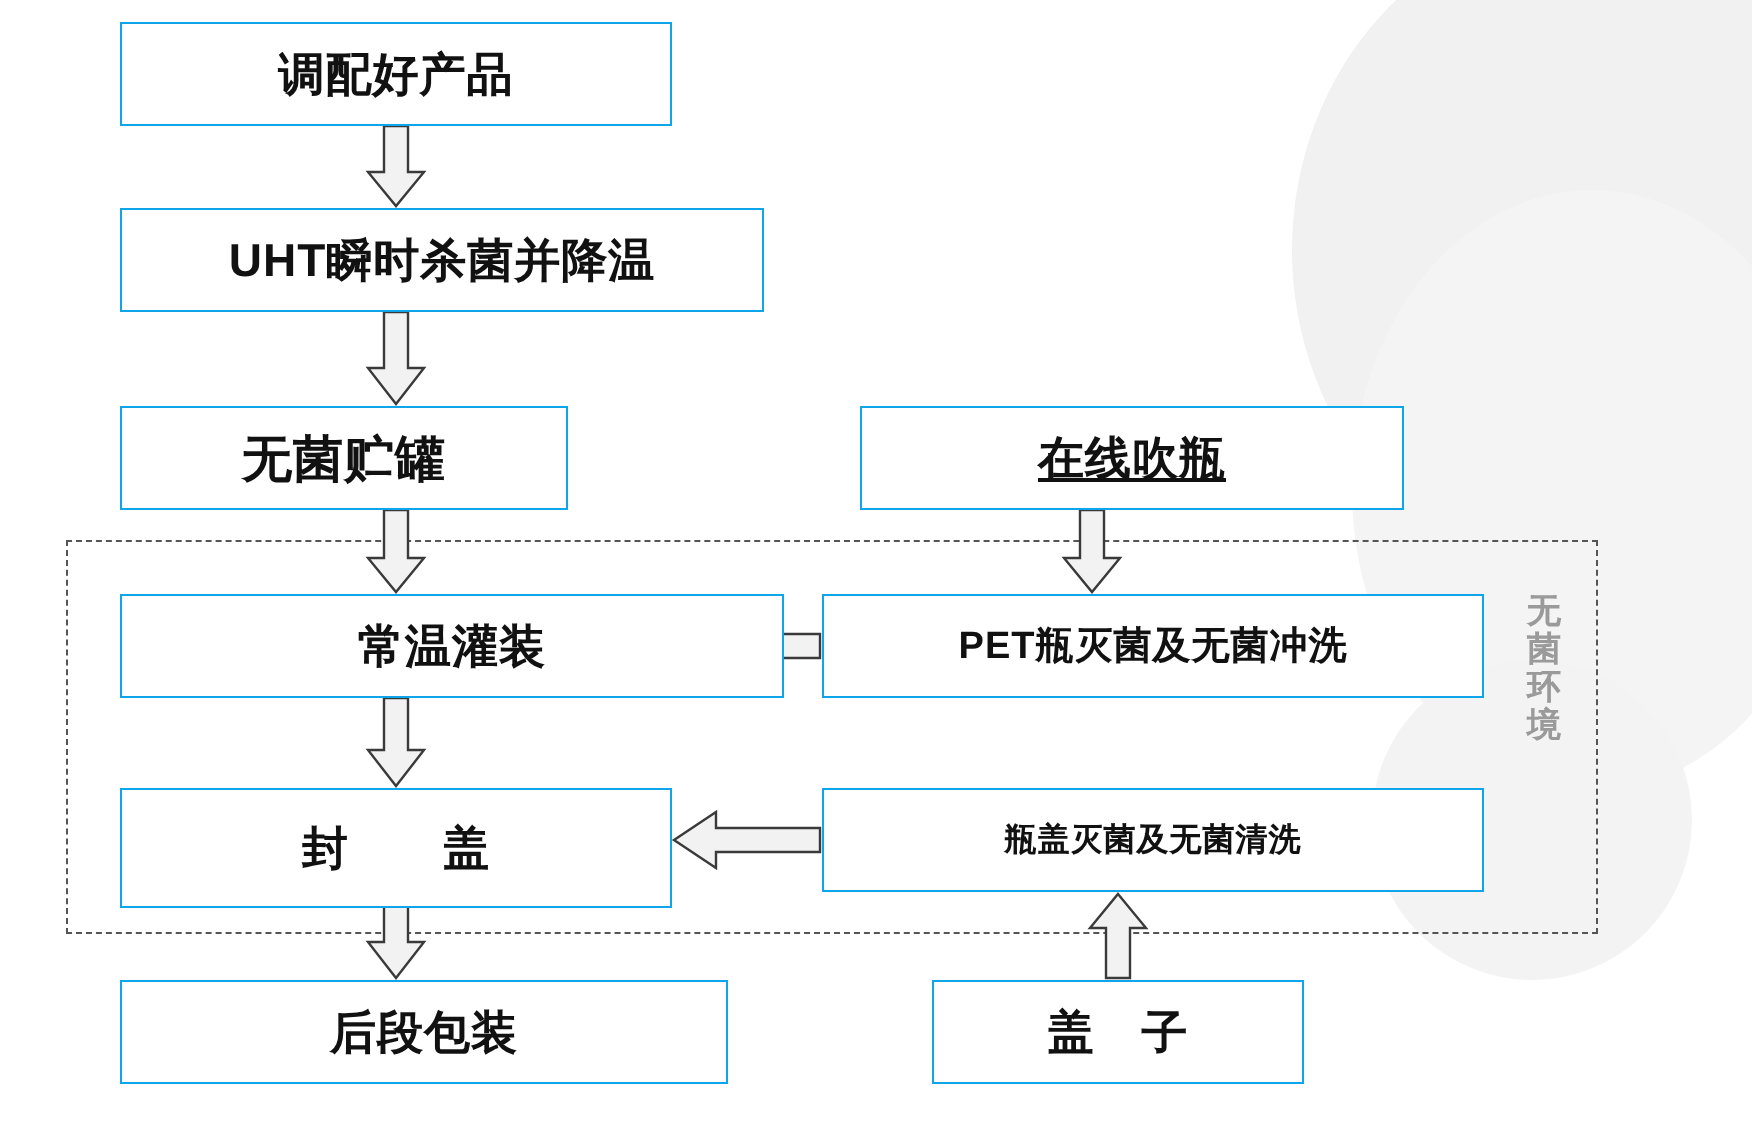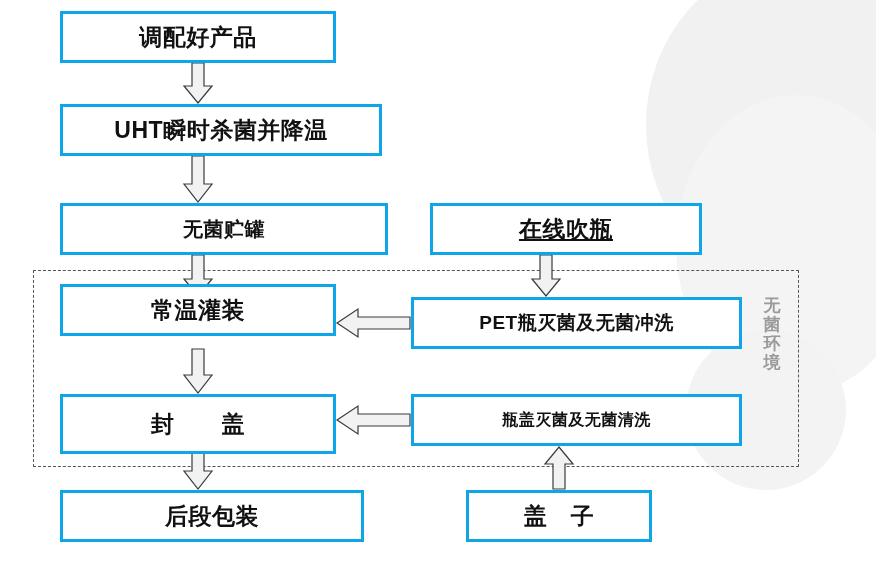--- a/index.html
+++ b/index.html
@@ -45,21 +45,21 @@
     width: 160px;
     height: 160px;
     right: 30px;
     top: 330px;
     background: #f3f3f3;
   }
 
   .box {
     position: absolute;
     box-sizing: border-box;
-    border: 3px solid #0ea5e9;
+    border: 1px solid #0ea5e9;
     background: #ffffff;
     display: flex;
     align-items: center;
     justify-content: center;
     font-weight: bold;
     color: #111111;
     z-index: 3;
     letter-spacing: 0.5px;
   }
 
@@ -159,29 +159,29 @@
   </div>
 
   <div class="box" style="left:60px; top:11px; width:276px; height:52px; font-size:23px;">
     <span>调配好产品</span>
   </div>
 
   <div class="box" style="left:60px; top:104px; width:322px; height:52px; font-size:23px;">
     <span>UHT瞬时杀菌并降温</span>
   </div>
 
-  <div class="box" style="left:60px; top:203px; width:328px; height:52px; font-size:20px;">
+  <div class="box" style="left:60px; top:203px; width:224px; height:52px; font-size:25px;">
     <span>无菌贮罐</span>
   </div>
 
   <div class="box" style="left:430px; top:203px; width:272px; height:52px; font-size:23px;text-decoration:underline;">
     <span>在线吹瓶</span>
   </div>
 
-  <div class="box" style="left:60px; top:284px; width:276px; height:52px; font-size:23px;">
+  <div class="box" style="left:60px; top:297px; width:332px; height:52px; font-size:23px;">
     <span>常温灌装</span>
   </div>
 
   <div class="box" style="left:411px; top:297px; width:331px; height:52px; font-size:19px;">
     <span>PET瓶灭菌及无菌冲洗</span>
   </div>
 
   <div class="box" style="left:60px; top:394px; width:276px; height:60px; font-size:23px;">
     <span>封　　盖</span>
   </div>

